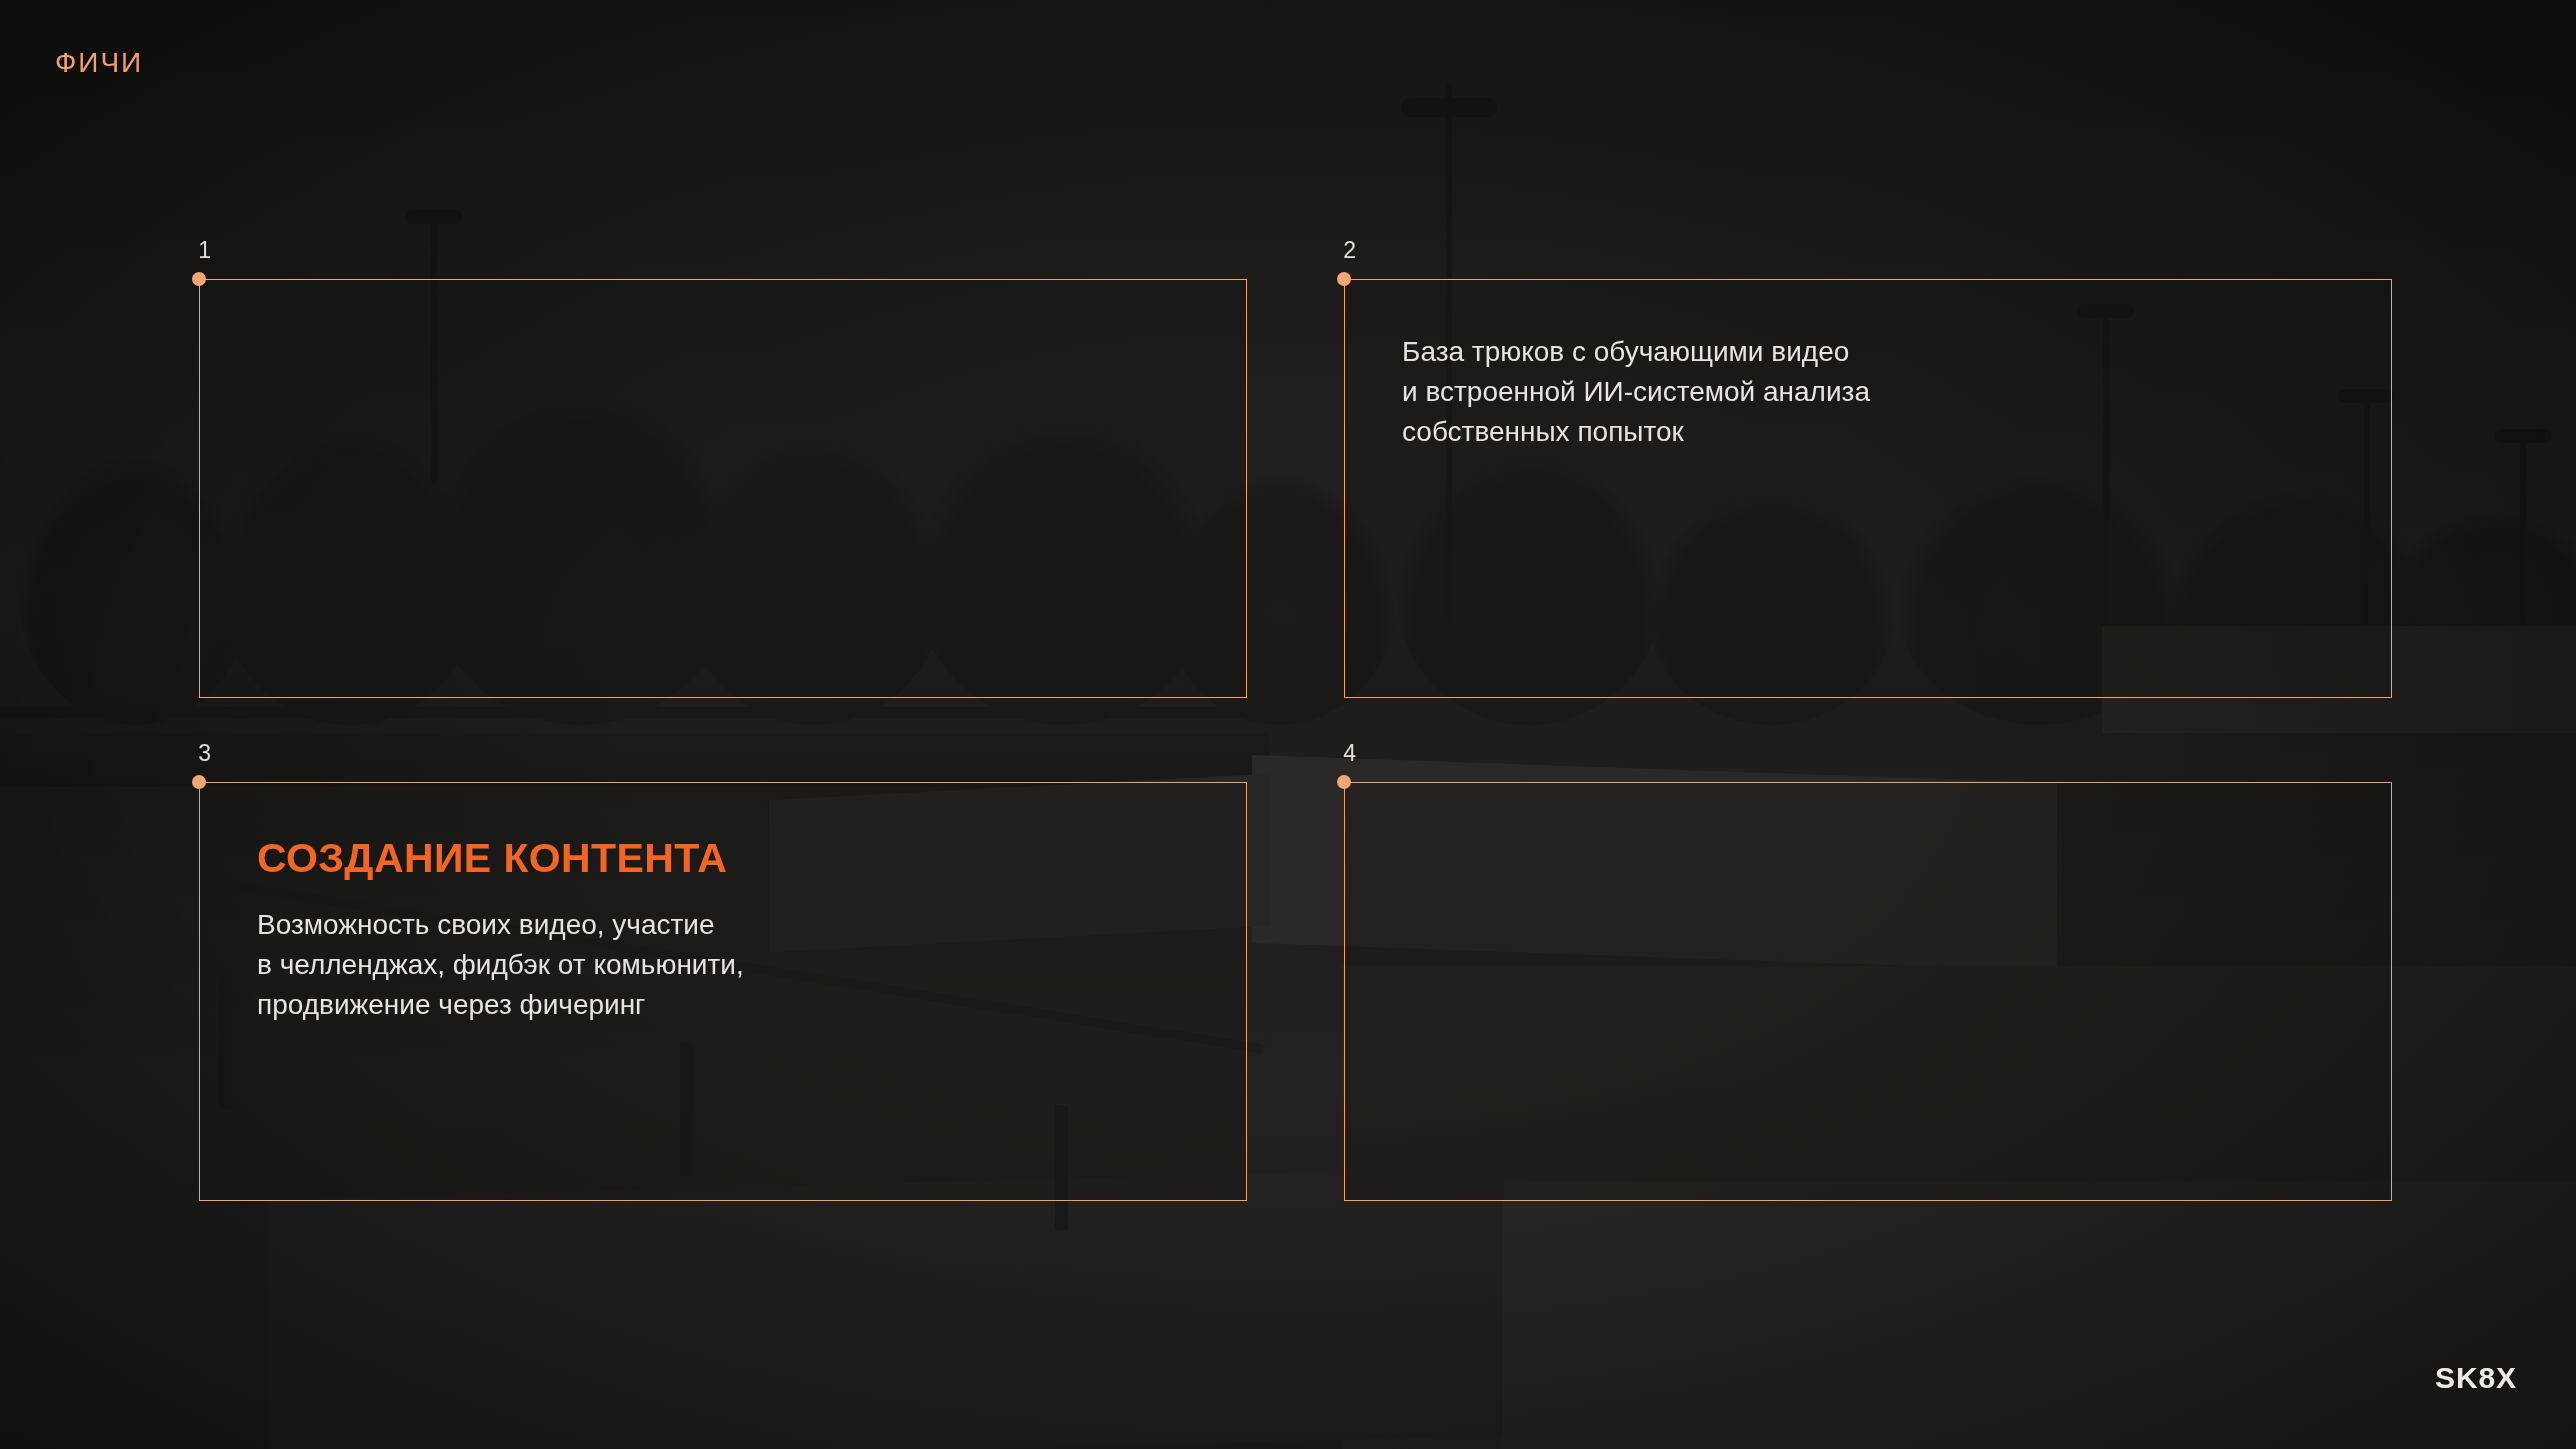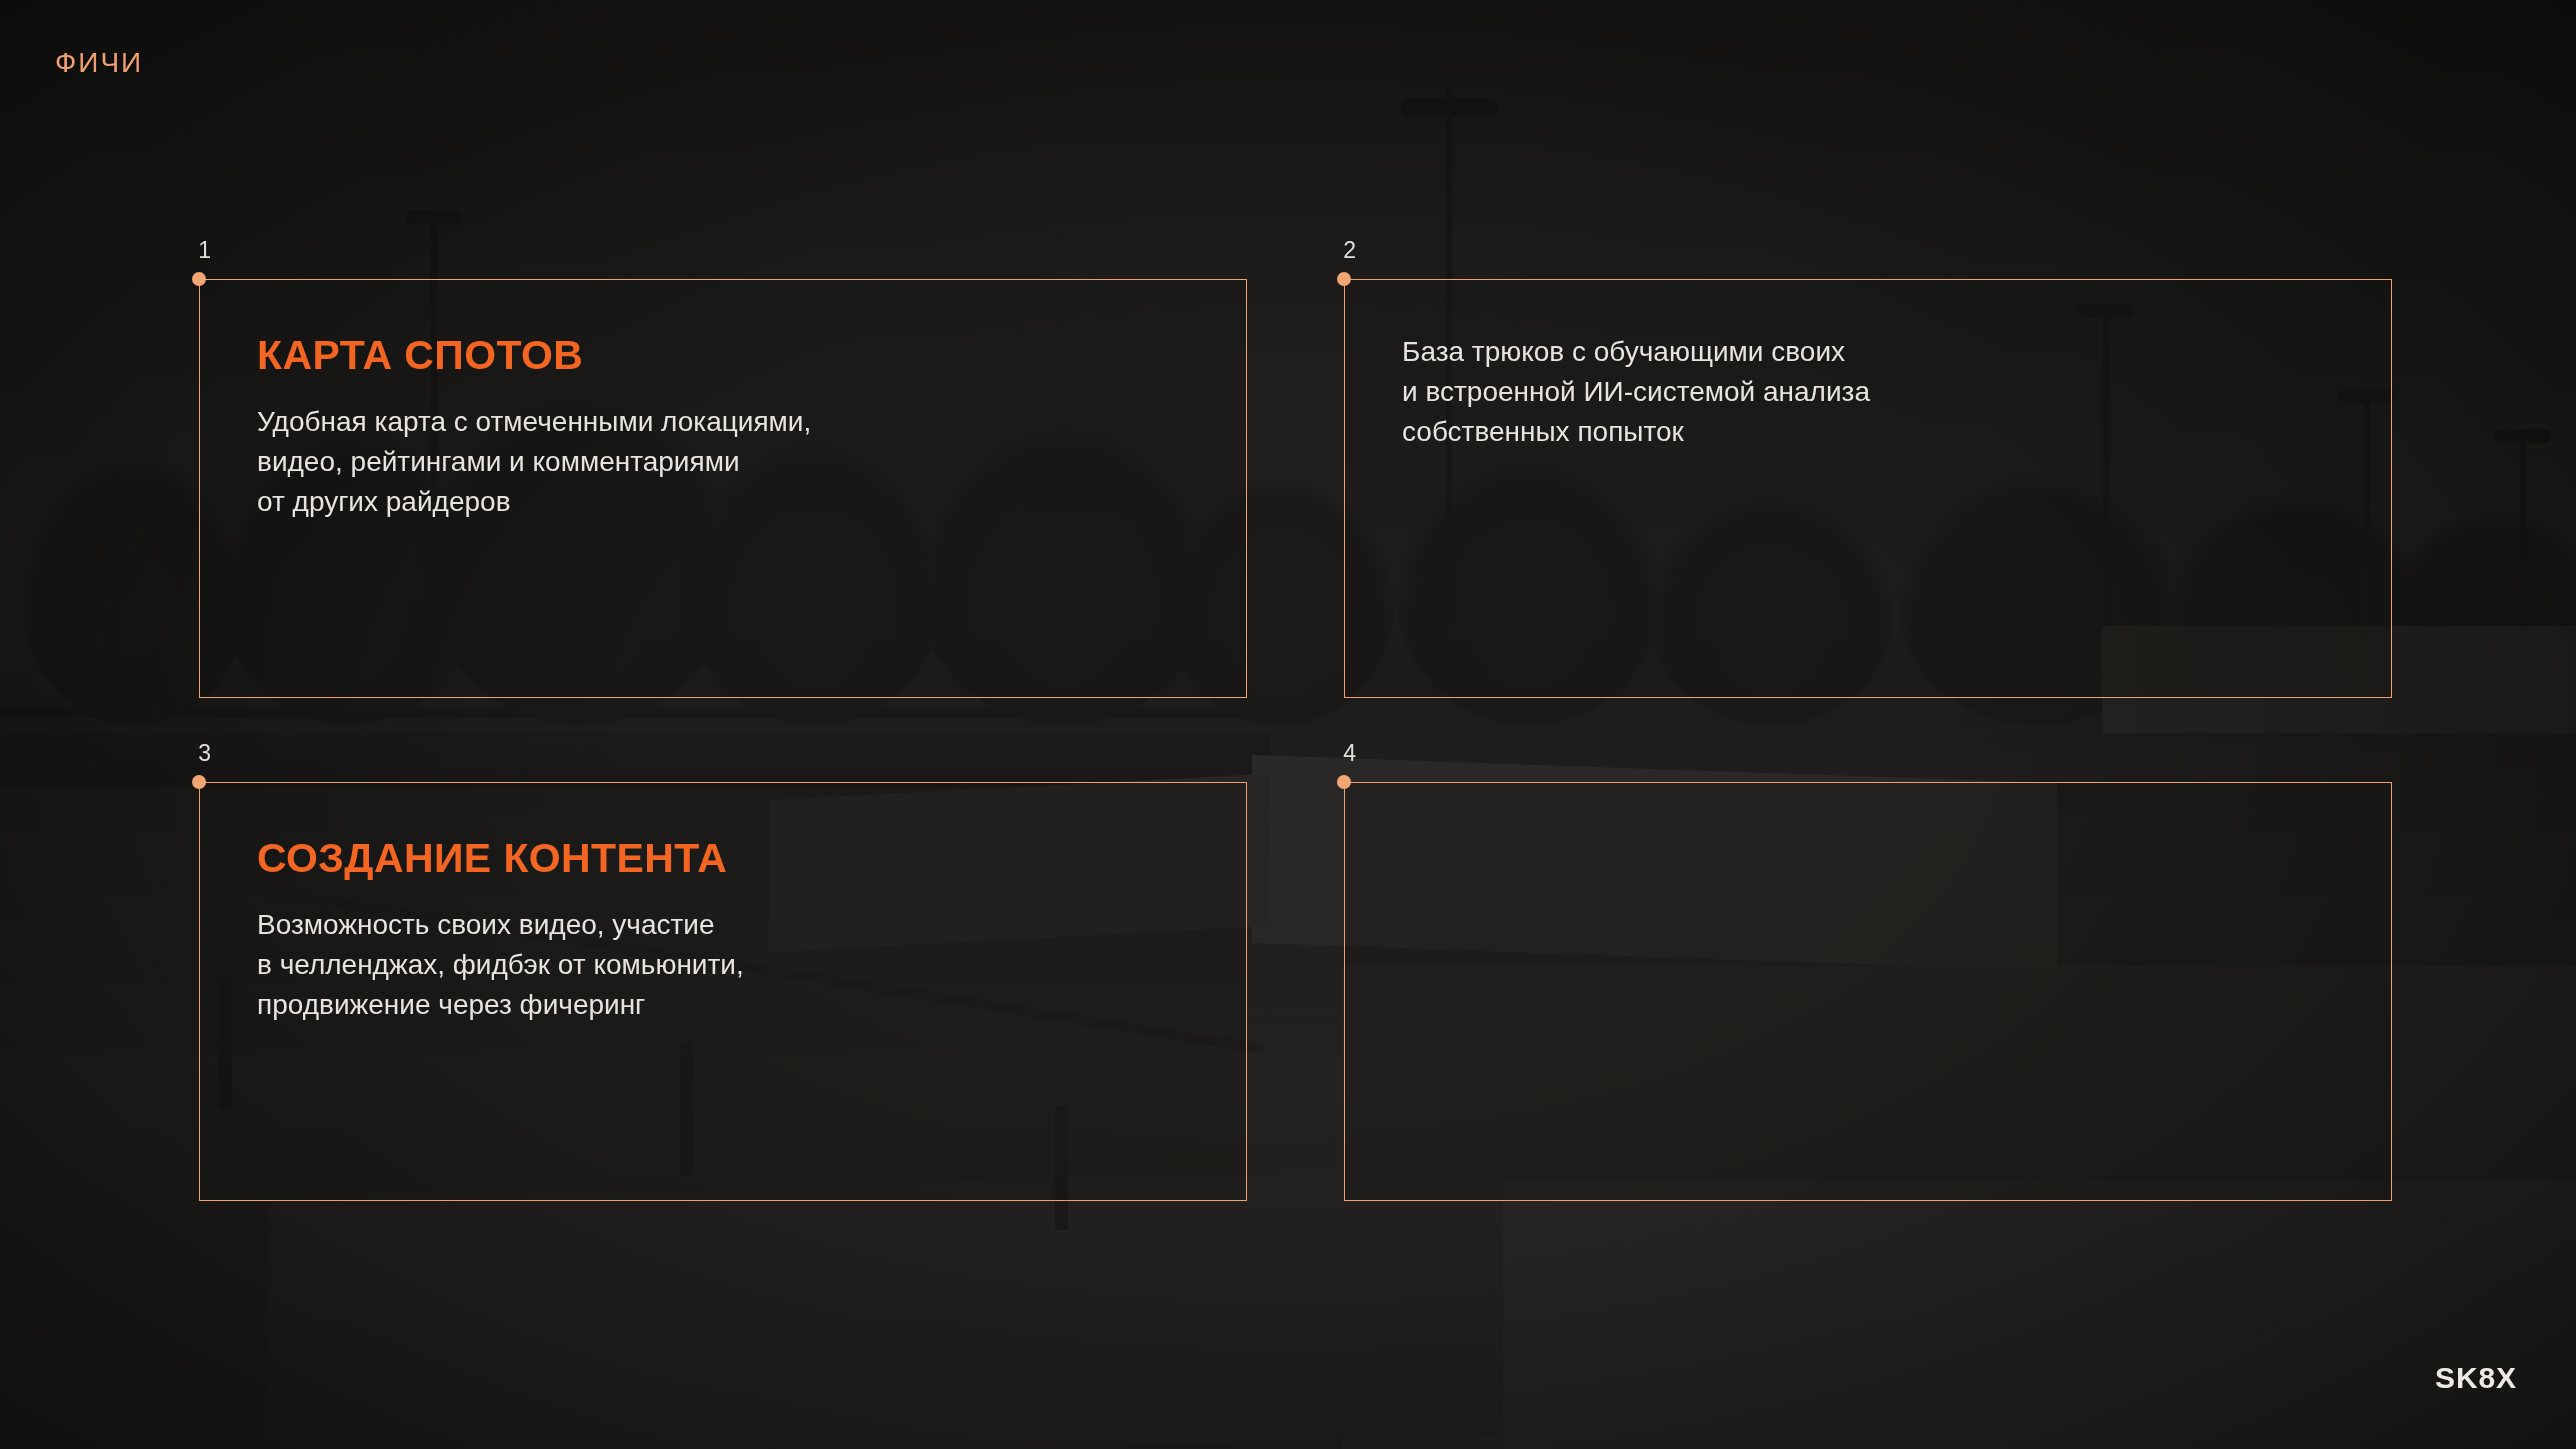--- a/index.html
+++ b/index.html
@@ -248,33 +248,27 @@
 
   <div class="content">
 
     <div class="eyebrow">ФИЧИ</div>
 
     <div class="grid">
 
       <div class="card c1">
         <span class="card-dot"></span>
         <span class="card-num">1</span>
-        <div class="card-body">
-          <div class="card-title">КАРТА СПОТОВ</div>
-          <div class="card-text">Удобная карта с отмеченными локациями,
-видео, рейтингами и комментариями
-от других райдеров</div>
-        </div>
       </div>
 
       <div class="card c2">
         <span class="card-dot"></span>
         <span class="card-num">2</span>
         <div class="card-body">
-          <div class="card-text">База трюков с обучающими своих
+          <div class="card-text">База трюков с обучающими видео
 и встроенной ИИ-системой анализа
 собственных попыток</div>
         </div>
       </div>
 
       <div class="card c3">
         <span class="card-dot"></span>
         <span class="card-num">3</span>
         <div class="card-body">
           <div class="card-title">СОЗДАНИЕ КОНТЕНТА</div>

